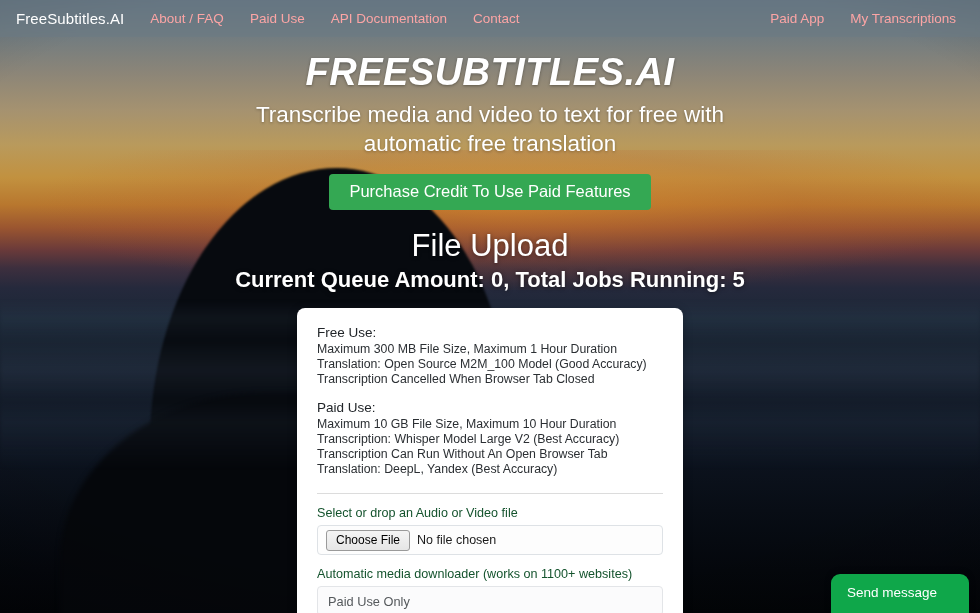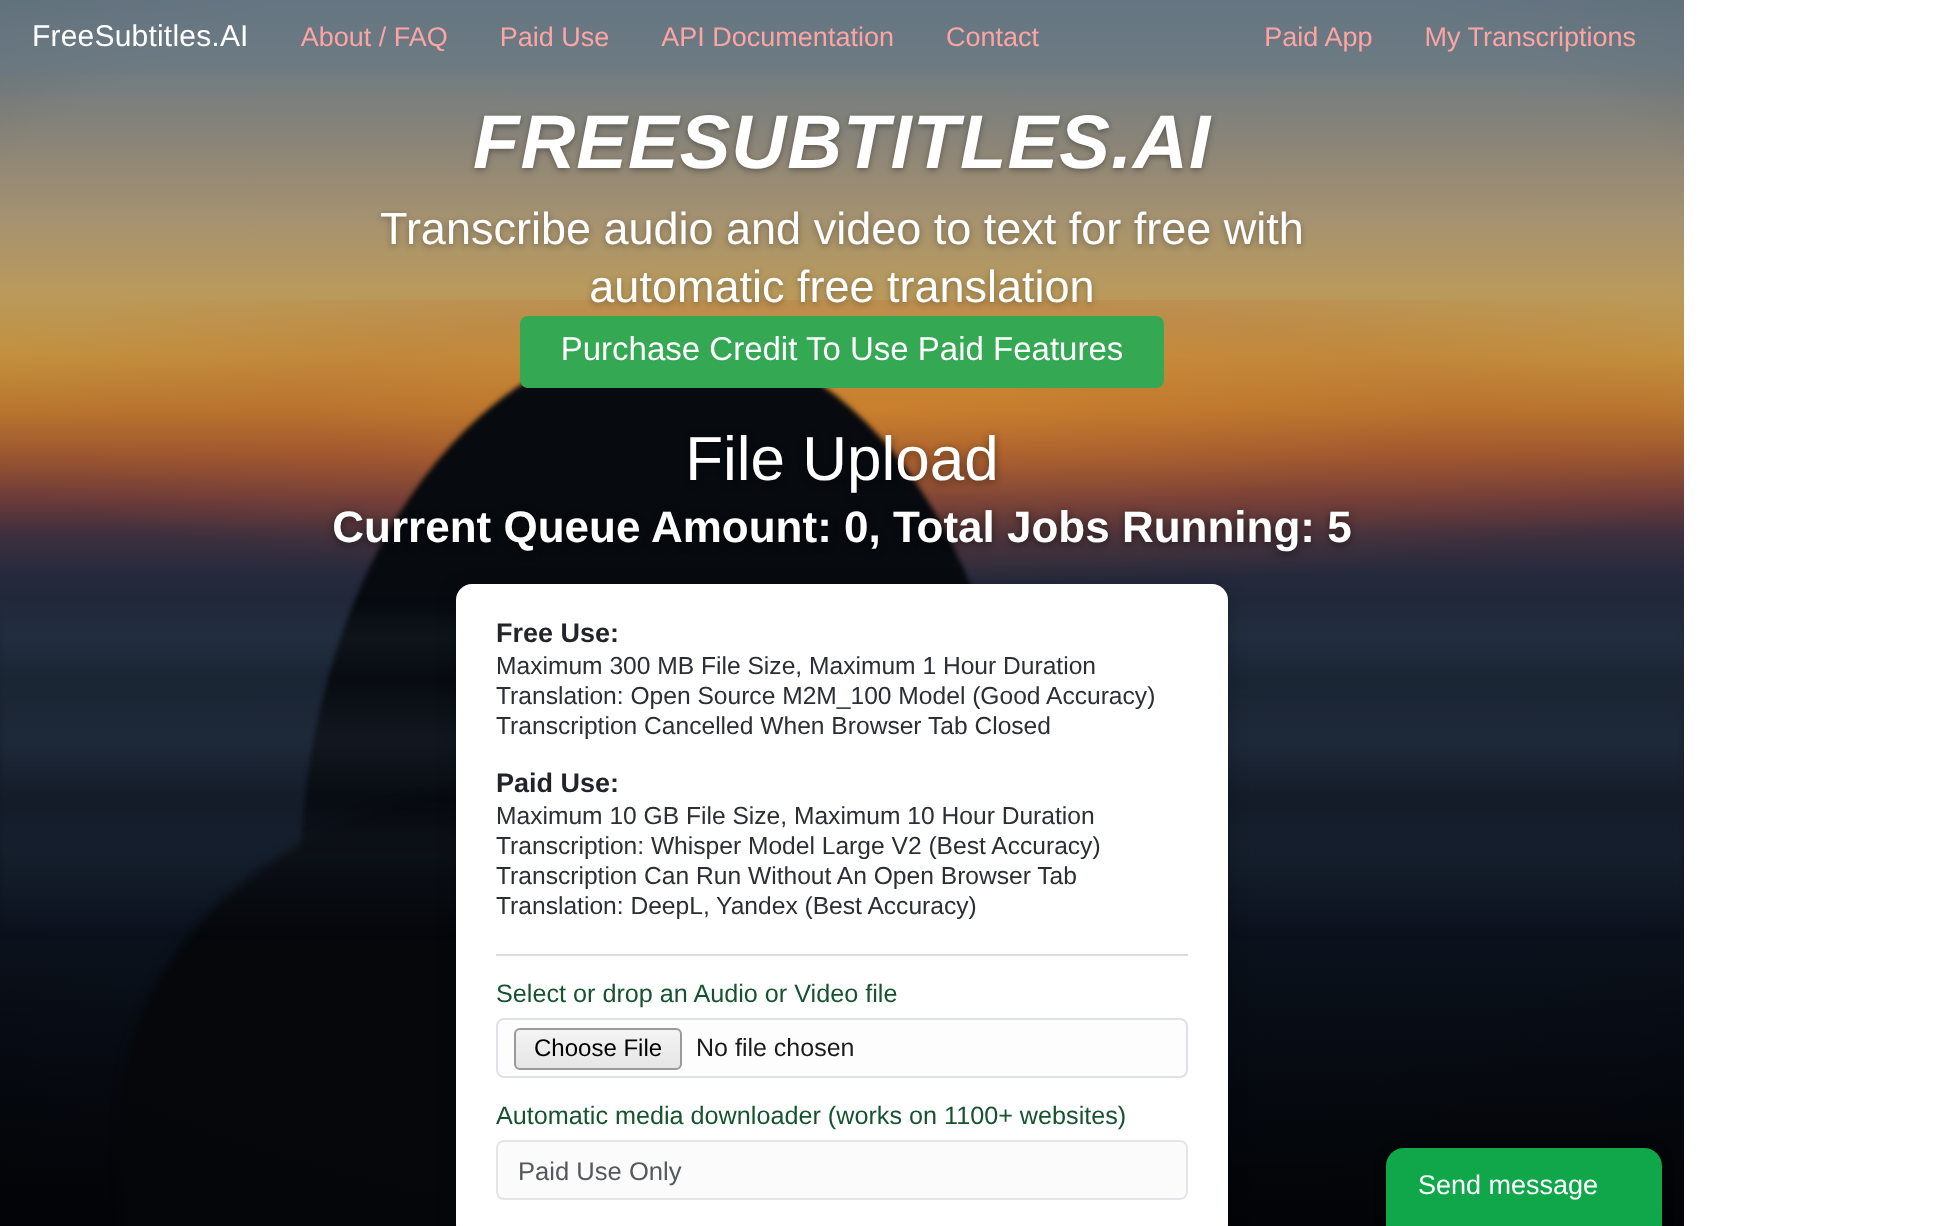--- a/index.html
+++ b/index.html
@@ -7,21 +7,21 @@
   html, body {
     margin: 0; padding: 0;
     width: 980px; height: 613px;
     overflow: hidden;
     font-family: "Liberation Sans", sans-serif;
   }
 
   
   #page {
     position: relative;
-    width: 842px; height: 613px;
+    width: 980px; height: 613px;
     overflow: hidden;
     background: #0a0d12;
   }
   #bg-photo {
     position: absolute; inset: 0;
     background:
       linear-gradient(to bottom,
         #5e7080 0px,
         #6c7a82 28px,
         #8b8578 72px,
@@ -129,21 +129,21 @@
   }
   .hero-sub {
     color: #ffffff;
     font-size: 22.5px;
     font-weight: 400;
     line-height: 1.3;
     margin: 0 auto;
     max-width: 520px;
     text-shadow: 0 1px 3px rgba(0,0,0,.3);
   }
-  .cta-wrap { }
+  .cta-wrap { margin-top: 16px; }
   .cta-btn {
     display: inline-block;
     background: #34a853;
     color: #ffffff;
     border: none;
     border-radius: 4px;
     padding: 9px 20px 10px 20px;
     font-family: "Liberation Sans", sans-serif;
     font-size: 16.5px;
     font-weight: 400;
@@ -176,21 +176,21 @@
     margin: 15px auto 0 auto;
     background: #ffffff;
     border-radius: 8px;
     padding: 17px 20px 20px 20px;
     box-shadow: 0 2px 10px rgba(0,0,0,.25);
     text-align: left;
   }
   .plan-title {
     color: #212529;
     font-size: 13.5px;
-    font-weight: bold;
+    font-weight: normal;
     margin: 0 0 2px 0;
   }
   .plan-line {
     color: #2b2f33;
     font-size: 12.3px;
     line-height: 15px;
     margin: 0;
     white-space: nowrap;
   }
   .plan-block + .plan-block { margin-top: 13px; }
@@ -282,21 +282,21 @@
       <span class="nav-link">Contact</span>
     </div>
     <div class="nav-right">
       <span class="nav-link">Paid App</span>
       <span class="nav-link">My Transcriptions</span>
     </div>
   </nav>
 
   <div class="hero">
     <h1 class="hero-title">FREESUBTITLES.AI</h1>
-    <p class="hero-sub">Transcribe audio and video to text for free with automatic free translation</p>
+    <p class="hero-sub">Transcribe media and video to text for free with automatic free translation</p>
     <div class="cta-wrap">
       <button class="cta-btn">Purchase Credit To Use Paid Features</button>
     </div>
   </div>
 
   <div class="section-head">
     <h2 class="section-title">File Upload</h2>
     <p class="section-status">Current Queue Amount: 0, Total Jobs Running: 5</p>
   </div>
 

